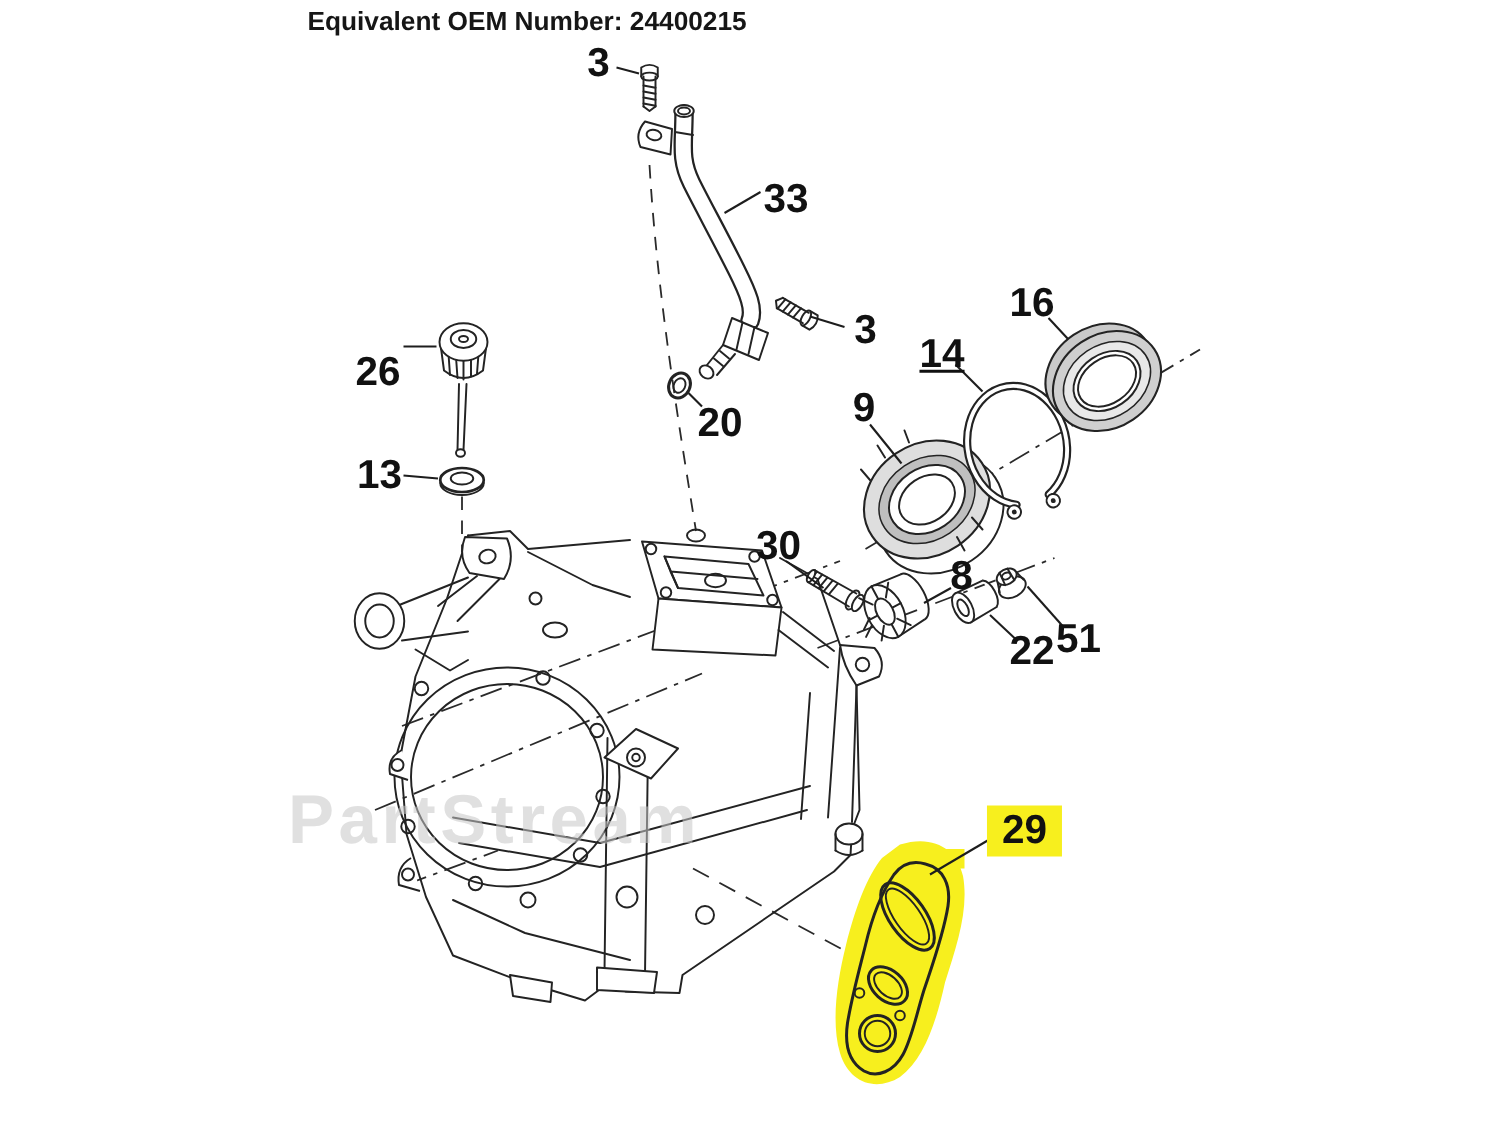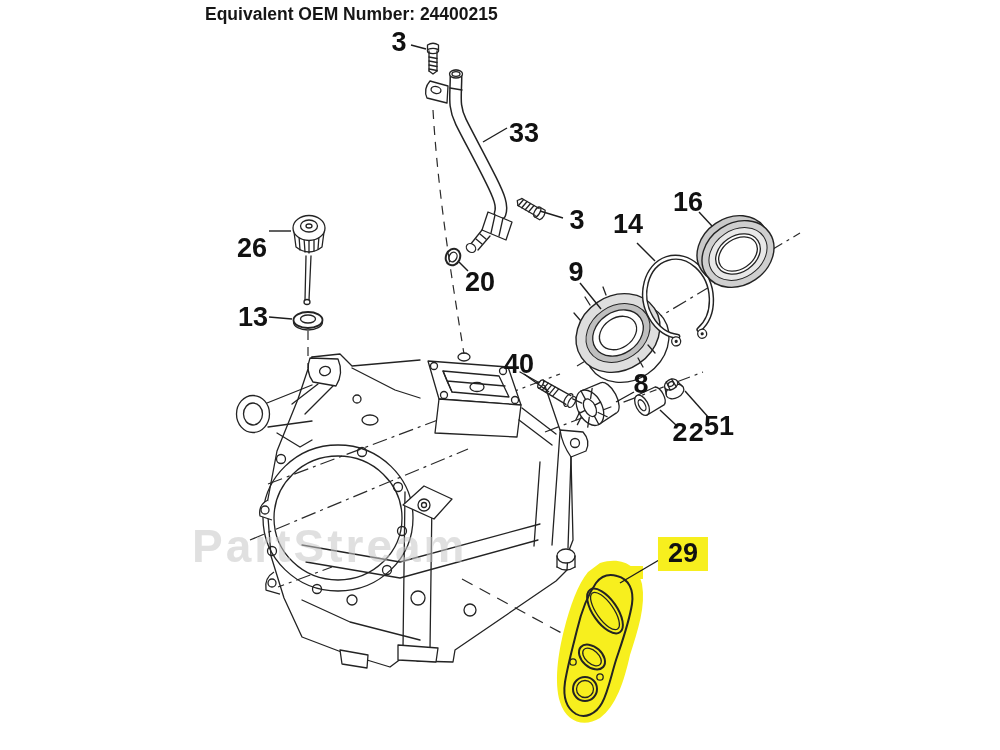--- a/index.html
+++ b/index.html
@@ -251,25 +251,25 @@
       <path class="ldr" d="M709,418 L685,391"></path>
       <path class="ldr" d="M620,583 L659,560"></path>
     </g>
   </svg>
 
   <div class="callout-layer" style="--hl: #f7ef1e;">
       <div class="callout" style="left: 399px; top: 42px;">3</div>
       <div class="callout" style="left: 524px; top: 133px;">33</div>
       <div class="callout" style="left: 577px; top: 220px;">3</div>
       <div class="callout" style="left: 688px; top: 202px;">16</div>
-      <div class="callout" style="left: 628px; top: 224px;">14</div>
+      <div class="callout" style="left: 628px; top: 236px; text-decoration: underline;">14</div>
       <div class="callout" style="left: 576px; top: 272px;">9</div>
       <div class="callout" style="left: 252px; top: 232px; margin-top: 16px;">26</div>
       <div class="callout" style="left: 253px; top: 317px;">13</div>
       <div class="callout" style="left: 480px; top: 282px;">20</div>
-      <div class="callout" style="left: 519px; top: 364px;">40</div>
+      <div class="callout" style="left: 519px; top: 364px;">30</div>
       <div class="callout" style="left: 641px; top: 384px;">8</div>
-      <div class="callout" style="left: 688px; top: 434px; font-family: Liberation Mono, monospace;">22</div>
+      <div class="callout" style="left: 688px; top: 434px;">22</div>
       <div class="callout" style="left: 719px; top: 426px;">51</div>
       <div class="callout highlighted" style="left: 683px; top: 554px; background: rgb(247, 239, 30);">29</div>
     </div>
 
 </div>
 
 </body></html>

